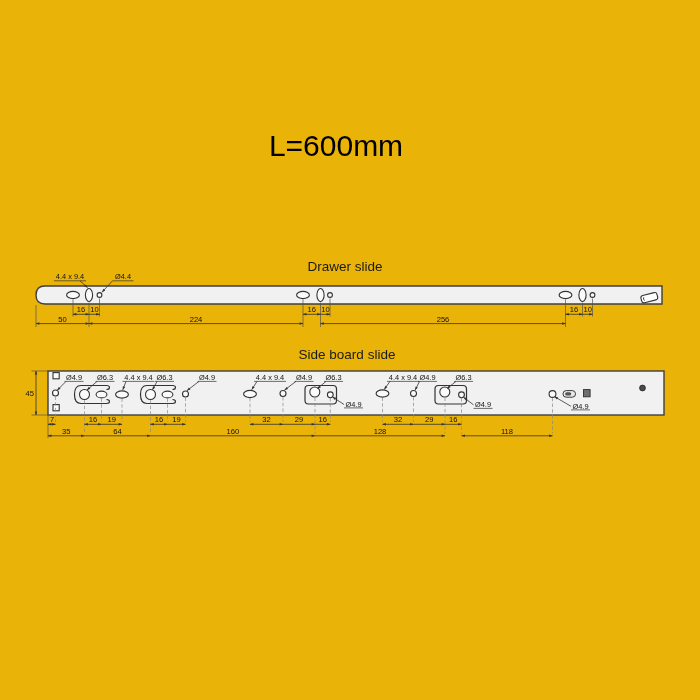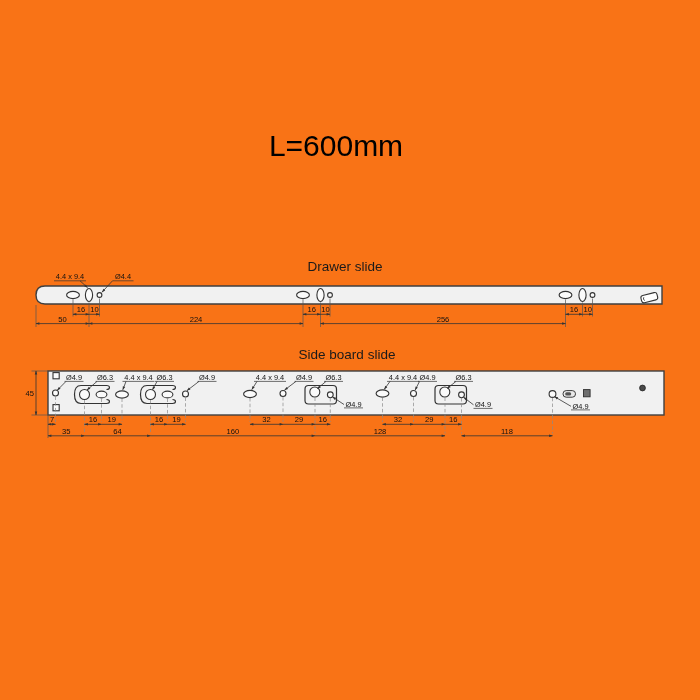--- a/index.html
+++ b/index.html
@@ -1,16 +1,16 @@
 <!DOCTYPE html>
 <html><head>
 <meta charset="utf-8">
 <style>
   html,body{margin:0;padding:0;background:#ffffff;}
-  .page{width:700px;height:700px;background:#f97316;position:relative;font-family:"Liberation Sans",sans-serif;}
+  .page{width:700px;height:700px;background:#eab308;position:relative;font-family:"Liberation Sans",sans-serif;}
   svg{display:block;}
   .bar{fill:#f1f1f1;stroke:#3f3f3f;stroke-width:1.4;}
   .hole{fill:#fbfbfb;stroke:#333;stroke-width:1.1;}
   .slot{fill:none;stroke:#333;stroke-width:1.2;}
   .thin{stroke:#555;stroke-width:0.7;fill:none;}
   .dim{stroke:#333;stroke-width:0.8;fill:none;}
   .dash{stroke:#8a8a8a;stroke-width:0.7;stroke-dasharray:3.5 2.2;fill:none;}
   .lead{stroke:#333;stroke-width:0.8;fill:none;}
   .shelf{stroke:#333;stroke-width:0.7;}
   .dimtext{font:7.6px "Liberation Sans",sans-serif;fill:#111;}

